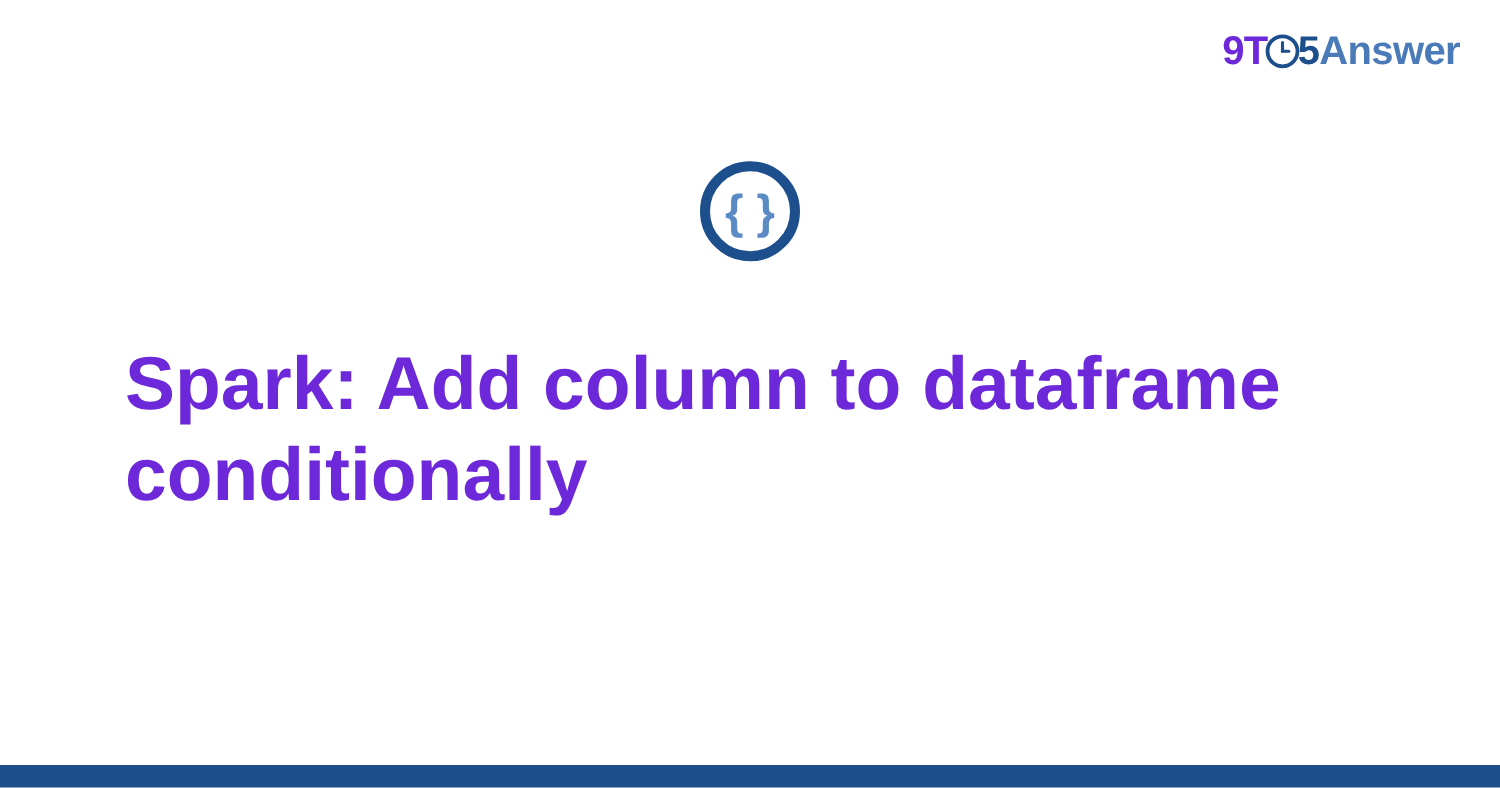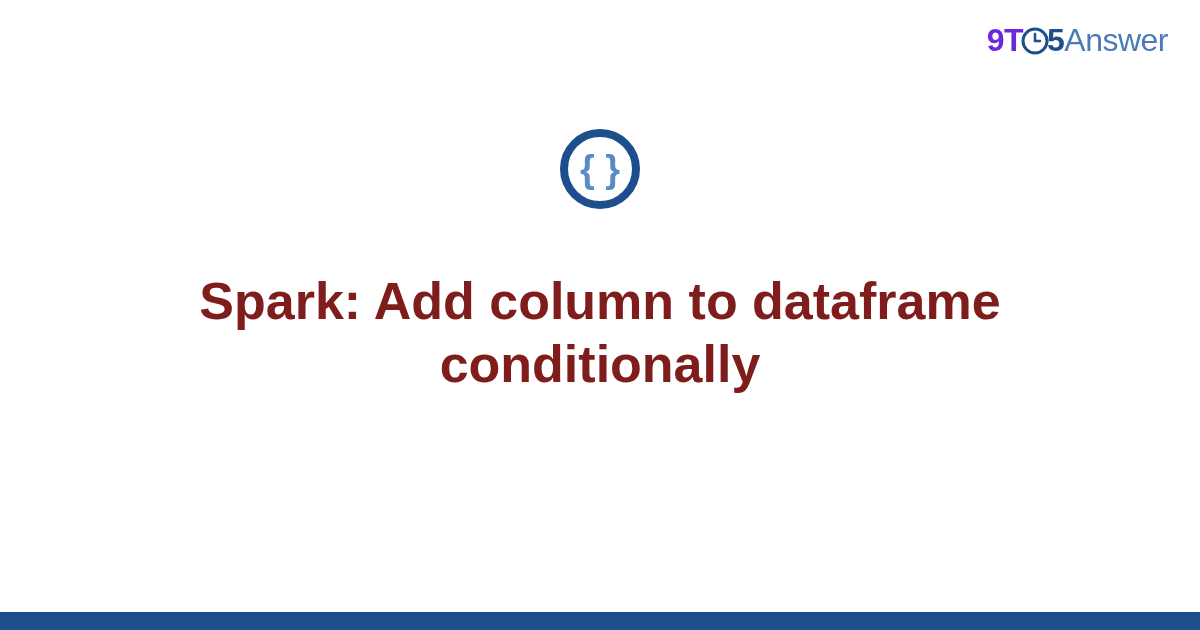--- a/index.html
+++ b/index.html
@@ -31,41 +31,40 @@
       vertical-align: middle;
       margin: 0 -2px;
       position: relative;
       top: -2px;
     }
     .logo-5 {
       color: #1d4f8c;
     }
     .logo-answer {
       color: #4a7bb8;
-      font-weight: 400;
+      font-weight: 700;
     }
     .center-content {
       position: absolute;
       top: 128px;
       left: 0;
       right: 0;
       display: flex;
       flex-direction: column;
       align-items: center;
     }
     .badge-icon {
       width: 82px;
       height: 82px;
       margin-bottom: 60px;
     }
     .title {
-      font-size: 52px;
+      font-size: 60px;
       font-weight: 700;
-      color: #7f1d1d;
-      text-align: center;
+      color: #6d28d9;
       line-height: 1.22;
       max-width: 1000px;
     }
     .bottom-bar {
       position: absolute;
       bottom: 0;
       left: 0;
       right: 0;
       height: 18px;
       background: #1d4f8c;

